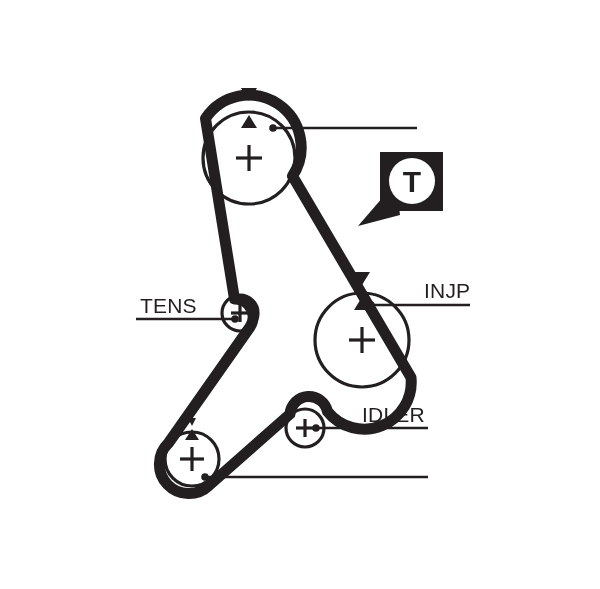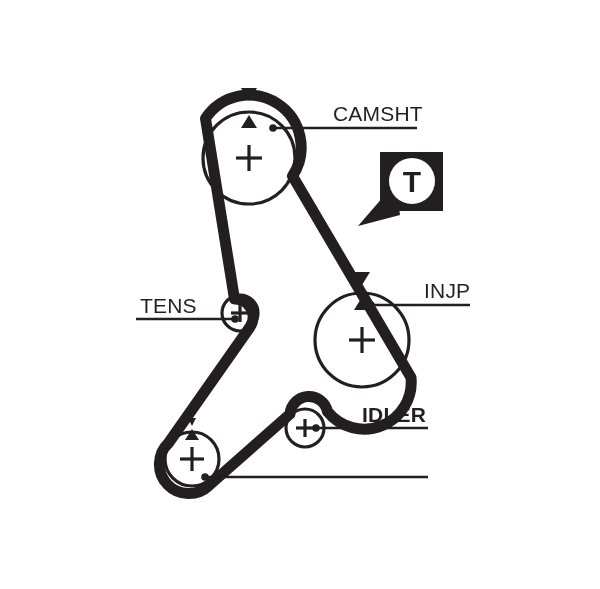--- a/index.html
+++ b/index.html
@@ -132,22 +132,21 @@
     </g>
 
     <g>
       <path fill="#231f20" stroke="none" d="M 396 182 L 400 215 L 358 226 Z"></path>
       <rect x="380" y="152" width="63" height="59" fill="#231f20" stroke="none"></rect>
       <circle cx="412" cy="181" r="23" fill="#ffffff" stroke="none"></circle>
       <text x="412" y="181" fill="#231f20" font-family="Liberation Sans, sans-serif" font-size="30" font-weight="bold" text-anchor="middle" dominant-baseline="central">T</text>
     </g>
   </svg>
 
-  <span class="lbl" style="left:333px; top:103px;">CAMSHT</span>
 
   <span class="lbl" style="left:424px; top:280px;">INJP</span>
 
   <span class="lbl" style="left:140px; top:295px;">TENS</span>
 
-  <span class="lbl" style="left:362px; top:404px;font-weight:bold;">IDLER</span>
+  <span class="lbl" style="left:362px; top:404px;">IDLER</span>
 
 
 </div>
 
 </body></html>

